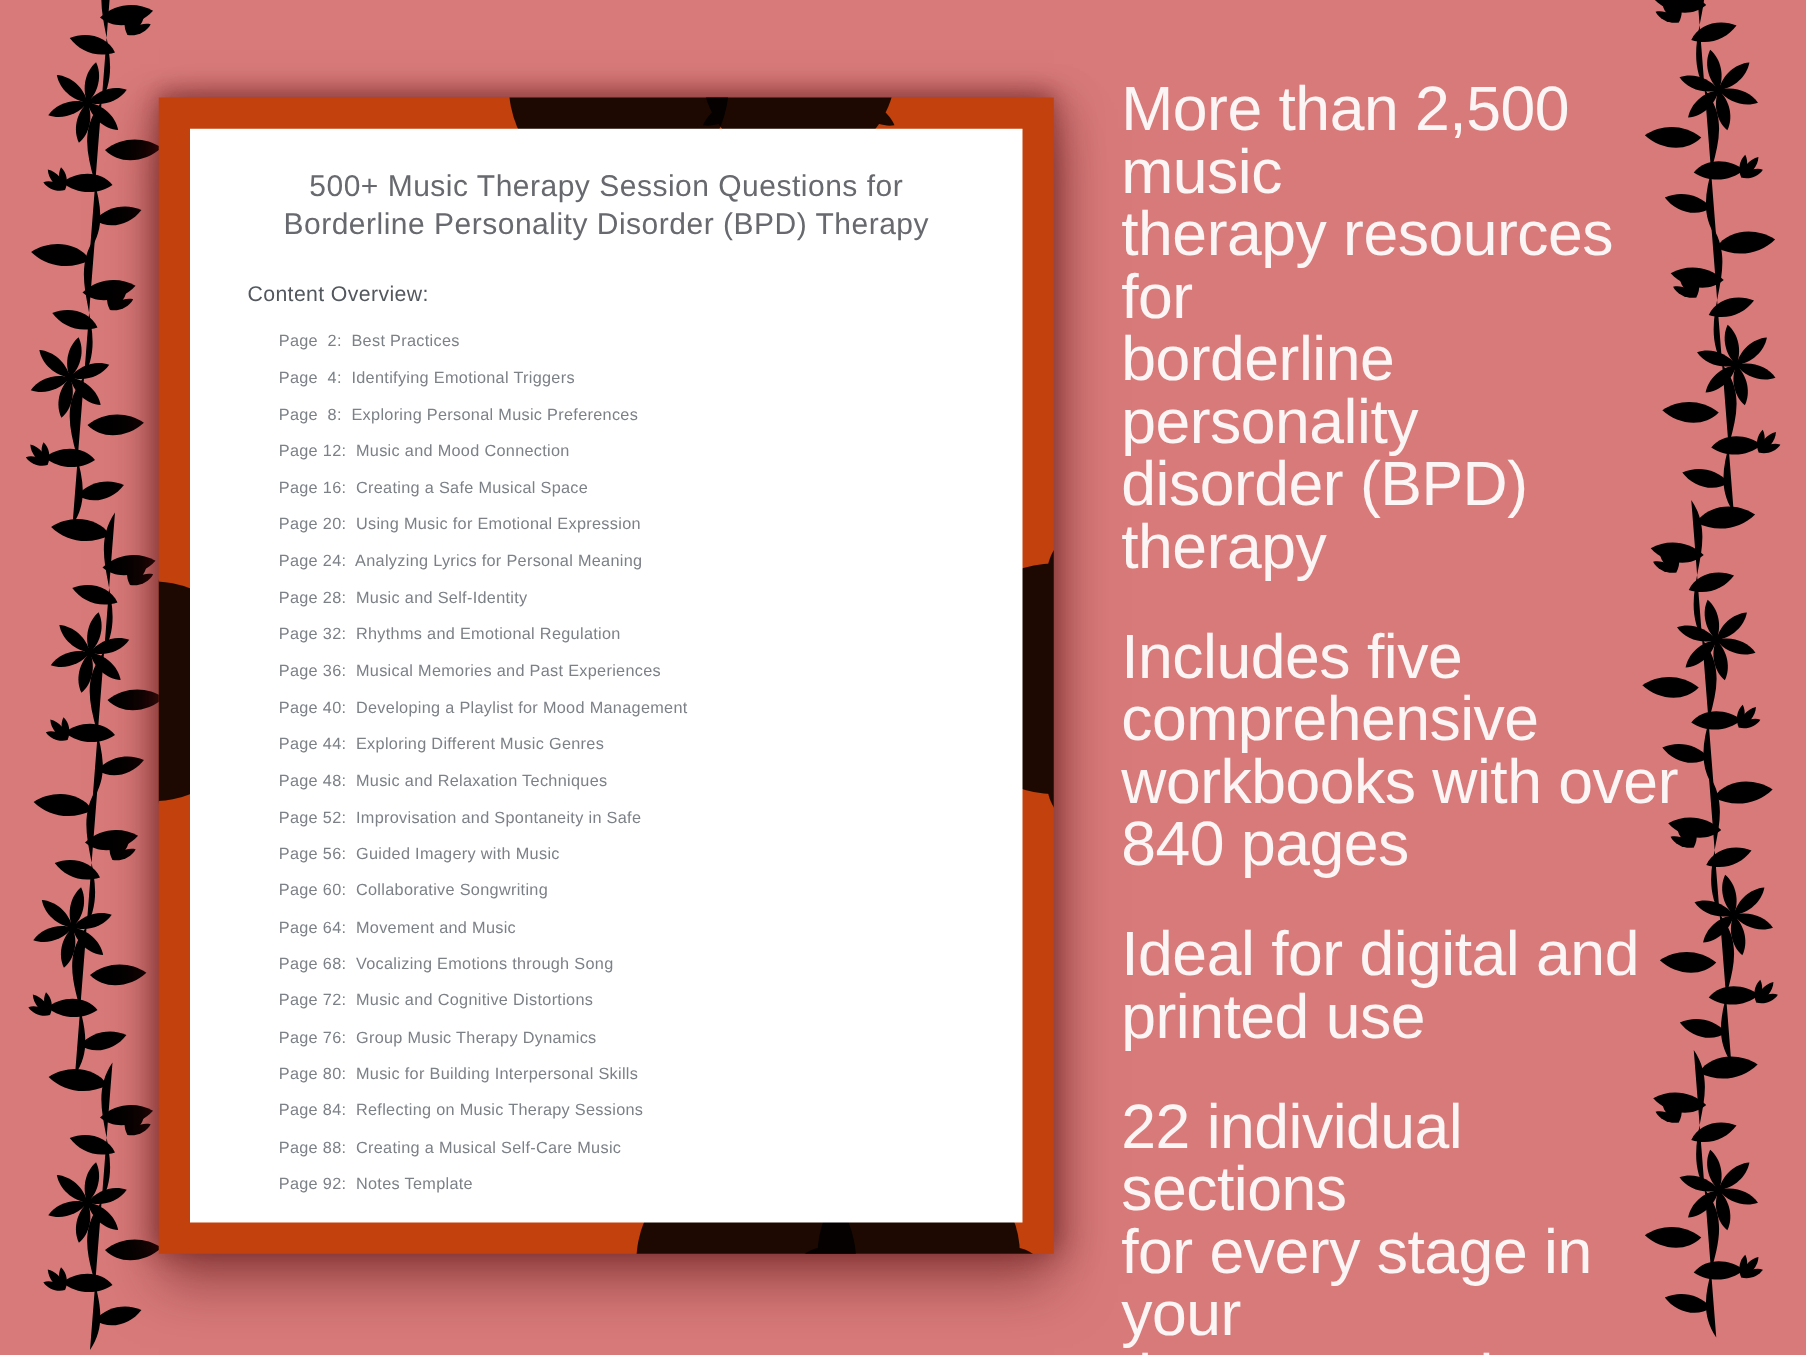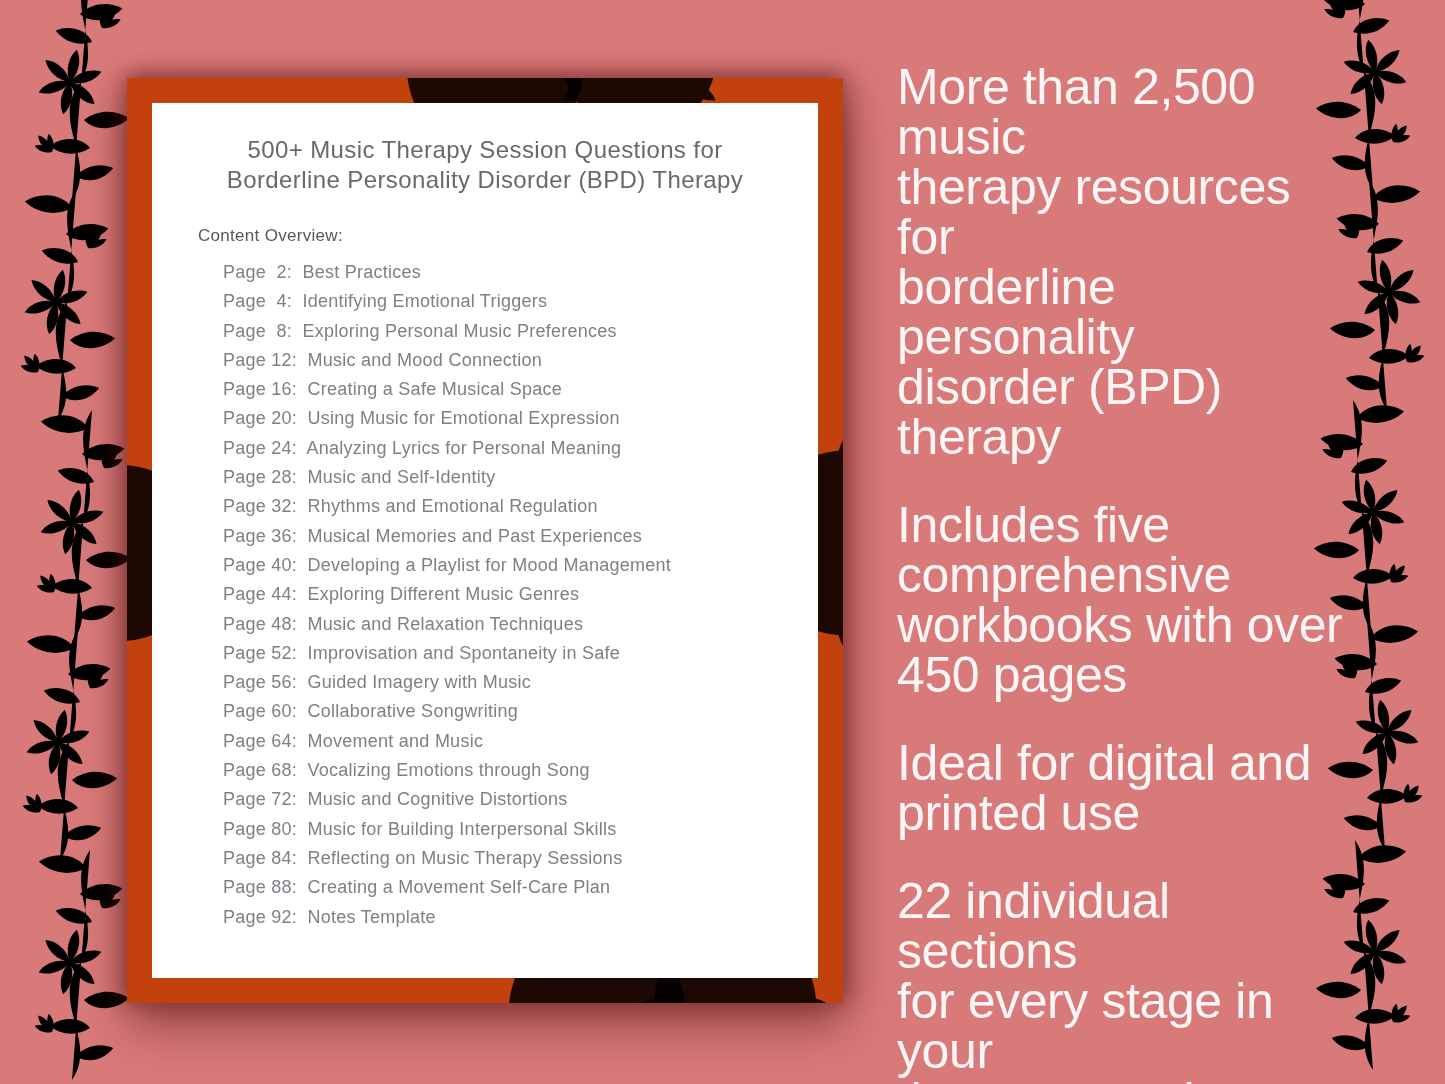--- a/index.html
+++ b/index.html
@@ -42,21 +42,21 @@
     text-align:center;white-space:pre-line;
     font-size:24px;line-height:30px;font-weight:500;
     color:#67696e;letter-spacing:.4px;
   }
   .overview{
     margin:31px 0 0 46px;
     font-size:17px;color:#53585e;letter-spacing:.3px;font-weight:400;
   }
   .toc{margin:12px 0 0 71px;}
   .toc-item{
-    white-space:pre;font-size:18px;line-height:29.3px;
+    white-space:pre;font-size:13px;line-height:29.3px;
     color:#7c8187;letter-spacing:.25px;
   }
 
   
   .marketing{
     position:absolute;left:897px;top:62px;width:450px;
     color:#fbf6f5;
   }
   .mk{
     margin:0 0 38px 0;white-space:pre-line;
@@ -207,43 +207,44 @@
           <div class="toc-item">Page 56:  Guided Imagery with Music</div>
 
           <div class="toc-item">Page 60:  Collaborative Songwriting</div>
 
           <div class="toc-item">Page 64:  Movement and Music</div>
 
           <div class="toc-item">Page 68:  Vocalizing Emotions through Song</div>
 
           <div class="toc-item">Page 72:  Music and Cognitive Distortions</div>
 
+          <div class="toc-item">Page 76:  Group Music Therapy Dynamics</div>
 
           <div class="toc-item">Page 80:  Music for Building Interpersonal Skills</div>
 
           <div class="toc-item">Page 84:  Reflecting on Music Therapy Sessions</div>
 
-          <div class="toc-item">Page 88:  Creating a Movement Self-Care Plan</div>
+          <div class="toc-item">Page 88:  Creating a Musical Self-Care Music</div>
 
           <div class="toc-item">Page 92:  Notes Template</div>
         </div>
     </div>
   </div>
 
   <div class="marketing">
 
       <p class="mk">More than 2,500 music
 therapy resources for
 borderline personality
 disorder (BPD) therapy</p>
 
       <p class="mk">Includes five
 comprehensive
 workbooks with over
-450 pages</p>
+840 pages</p>
 
       <p class="mk">Ideal for digital and
 printed use</p>
 
       <p class="mk">22 individual sections
 for every stage in your
 therapy practice</p>
 
       <p class="mk">30-day money-back
 guarantee! No

